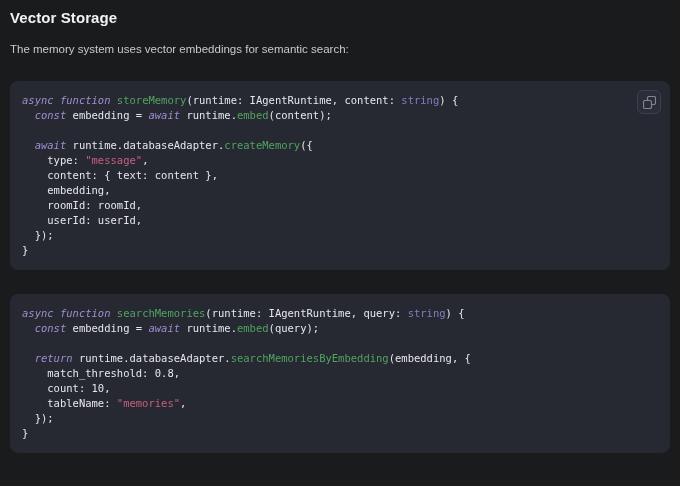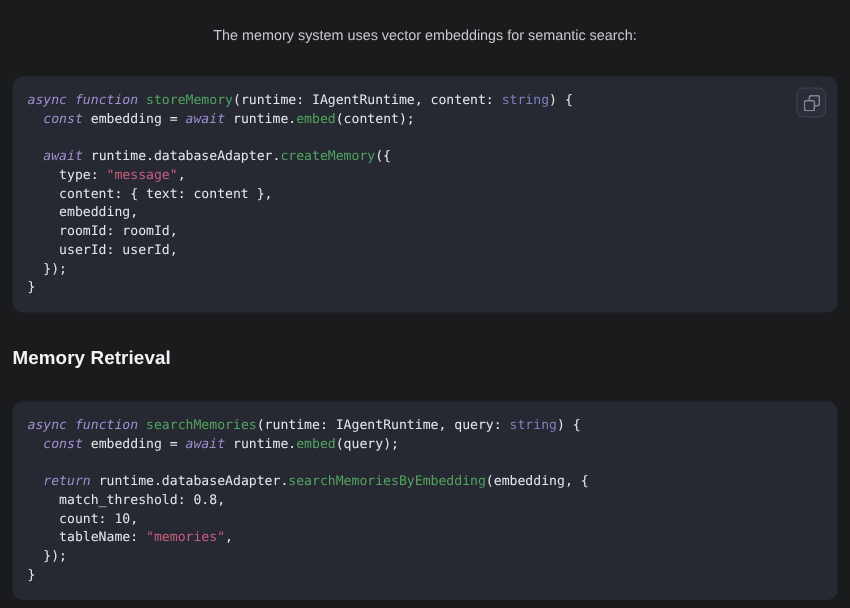--- a/index.html
+++ b/index.html
@@ -17,21 +17,20 @@
   }
   .page { padding:8px 10px 0 10px; }
   h2.section-heading {
     margin:0; font-size:15px; line-height:20px; font-weight:700;
     color:var(--heading); letter-spacing:.1px;
   }
   h2.second { margin-top:27px; }
   p.intro {
     margin:13px 0 0 0; font-size:11.5px; line-height:16px;
     color:var(--body_text);
-    text-align:center;
   }
   .codeblock {
     position:relative; margin-top:24px;
     background:var(--code_bg); border-radius:8px;
     padding:12px 0;
   }
   .code {
     margin:0; padding:0 12px;
     font-family:"DejaVu Sans Mono", monospace;
     font-size:10.5px; line-height:15px;
@@ -51,32 +50,32 @@
     padding:0; cursor:pointer;
   }
   .copy-btn svg { display:block; }
 </style>
 </head>
 <body>
 
 <div class="page">
 
   <section>
+    <h2 class="section-heading">Vector Storage</h2>
     <p class="intro">The memory system uses vector embeddings for semantic search:</p>
     <div class="codeblock">
       <button class="copy-btn">
         <svg width="13" height="13" viewBox="0 0 13 13">
           <rect x="4.5" y="0.5" width="8" height="8" rx="1.5" fill="none" stroke="currentColor" stroke-width="1.2"></rect>
           <rect x="0.5" y="4.5" width="8" height="8" rx="1.5" fill="#2b2d38" stroke="currentColor" stroke-width="1.2"></rect>
         </svg>
       </button>
       <pre class="code"><div class="line"><span class="tok-k">async</span><span class="tok-p"> </span><span class="tok-k">function</span><span class="tok-p"> </span><span class="tok-f">storeMemory</span><span class="tok-p">(runtime: IAgentRuntime, content: </span><span class="tok-t">string</span><span class="tok-p">) {</span></div><div class="line"><span class="tok-p">  </span><span class="tok-k">const</span><span class="tok-p"> embedding = </span><span class="tok-k">await</span><span class="tok-p"> runtime.</span><span class="tok-f">embed</span><span class="tok-p">(content);</span></div><div class="line">&nbsp;</div><div class="line"><span class="tok-p">  </span><span class="tok-k">await</span><span class="tok-p"> runtime.databaseAdapter.</span><span class="tok-f">createMemory</span><span class="tok-p">({</span></div><div class="line"><span class="tok-p">    type: </span><span class="tok-s">"message"</span><span class="tok-p">,</span></div><div class="line"><span class="tok-p">    content: { text: content },</span></div><div class="line"><span class="tok-p">    embedding,</span></div><div class="line"><span class="tok-p">    roomId: roomId,</span></div><div class="line"><span class="tok-p">    userId: userId,</span></div><div class="line"><span class="tok-p">  });</span></div><div class="line"><span class="tok-p">}</span></div></pre>
     </div>
   </section>
 
   <section>
-    <h2 class="section-heading second">Memory Retrieval</h2>
     <div class="codeblock">
       <pre class="code"><div class="line"><span class="tok-k">async</span><span class="tok-p"> </span><span class="tok-k">function</span><span class="tok-p"> </span><span class="tok-f">searchMemories</span><span class="tok-p">(runtime: IAgentRuntime, query: </span><span class="tok-t">string</span><span class="tok-p">) {</span></div><div class="line"><span class="tok-p">  </span><span class="tok-k">const</span><span class="tok-p"> embedding = </span><span class="tok-k">await</span><span class="tok-p"> runtime.</span><span class="tok-f">embed</span><span class="tok-p">(query);</span></div><div class="line">&nbsp;</div><div class="line"><span class="tok-p">  </span><span class="tok-k">return</span><span class="tok-p"> runtime.databaseAdapter.</span><span class="tok-f">searchMemoriesByEmbedding</span><span class="tok-p">(embedding, {</span></div><div class="line"><span class="tok-p">    match_threshold: 0.8,</span></div><div class="line"><span class="tok-p">    count: 10,</span></div><div class="line"><span class="tok-p">    tableName: </span><span class="tok-s">"memories"</span><span class="tok-p">,</span></div><div class="line"><span class="tok-p">  });</span></div><div class="line"><span class="tok-p">}</span></div></pre>
     </div>
   </section>
 
 </div>
 
 </body></html>

